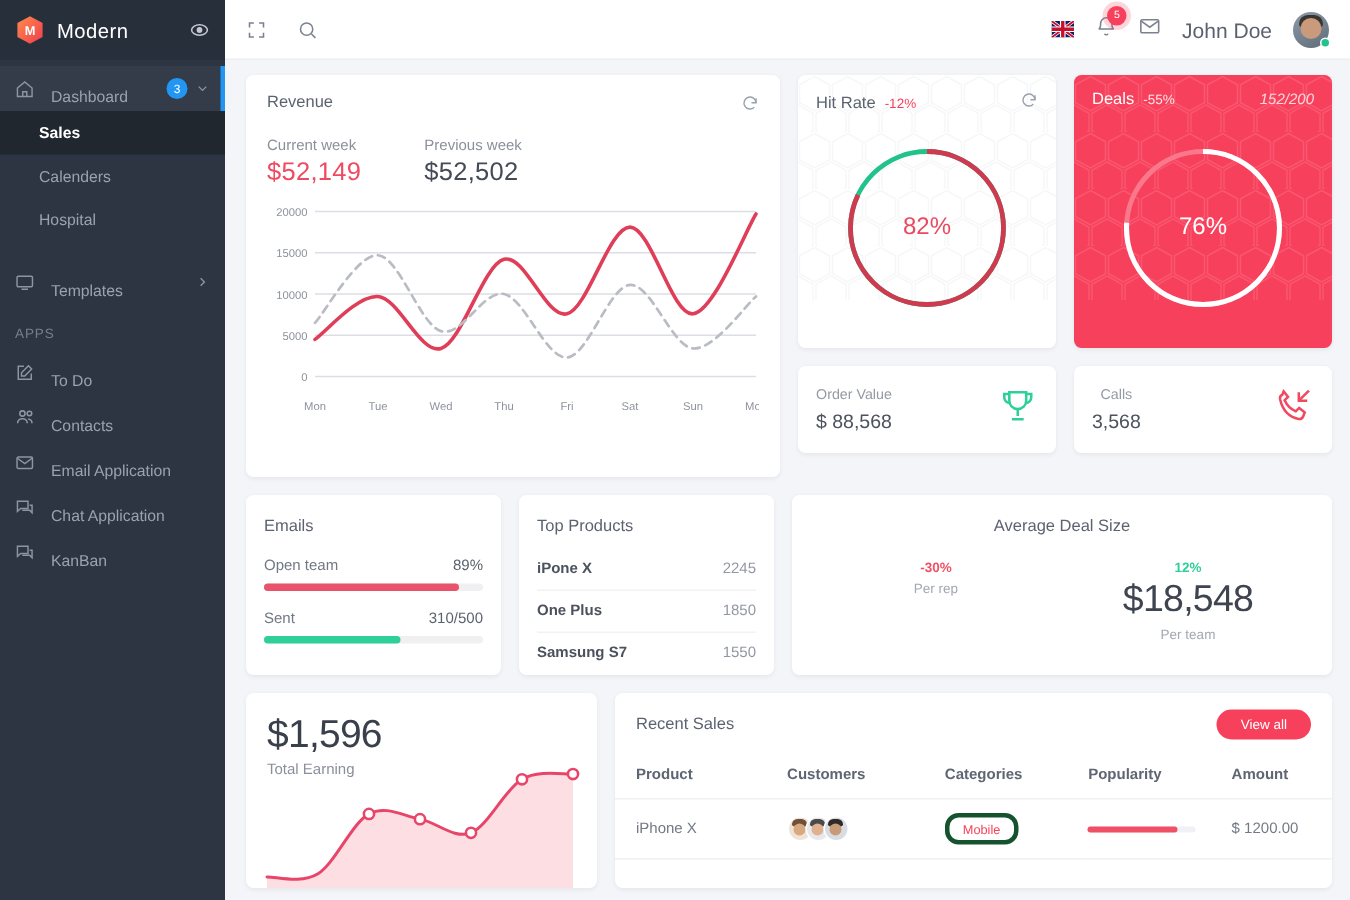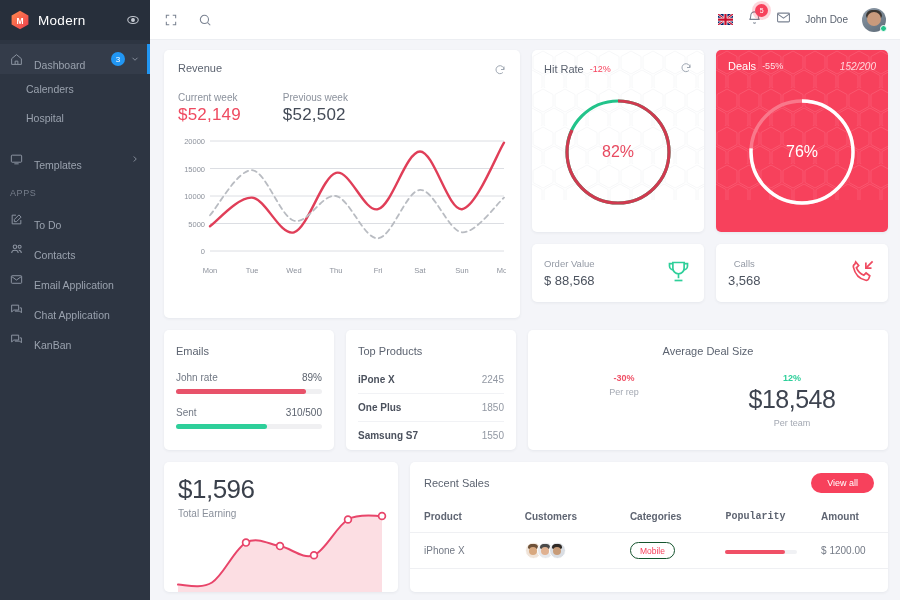--- a/index.html
+++ b/index.html
@@ -79,21 +79,21 @@
   .tb-right { margin-left: auto; display: flex; align-items: center; gap: 14px; }
   .flag { width: 15px; height: 11px; display: block; }
   .bell-wrap { position: relative; display: flex; }
   .bell-badge {
     position: absolute; top: -6px; right: -6px;
     background: #f7415c; color: #fff; font-size: 7px;
     width: 13px; height: 13px; border-radius: 50%;
     display: flex; align-items: center; justify-content: center;
     box-shadow: 0 0 0 3px rgba(247,65,92,.22);
   }
-  .user-name { font-size: 10px; color: #5a626f; }
+  .user-name { font-size: 14px; color: #5a626f; }
   .avatar {
     width: 24px; height: 24px; border-radius: 50%;
     background: linear-gradient(150deg,#8d9aa7,#5e6b78);
     position: relative; overflow: visible;
   }
   .avatar .face {
     position: absolute; left: 5px; top: 4px; width: 14px; height: 14px;
     border-radius: 50%; background: #c99a7c;
   }
   .avatar .hair {
@@ -198,32 +198,32 @@
   .stable th {
     font-size: 10px; color: #5f6572; text-align: left; font-weight: bold;
     padding: 6px 0 10px 0; border-bottom: 1px solid #eff0f3;
   }
   .stable td {
     font-size: 10px; color: #737985; padding: 9px 0;
     border-bottom: 1px solid #eff0f3; vertical-align: middle;
   }
   .stable th:first-child, .stable td:first-child { padding-left: 14px; }
   .col-prod { width: 24%; } .col-cust { width: 22%; }
-  .col-cat { width: 20%; } .col-pop { width: 20%; font-family: Liberation Mono, monospace; } .col-amt { width: 14%; }
+  .col-cat { width: 20%; } .col-pop { width: 20%; } .col-amt { width: 14%; }
   .avstack { display: flex; }
   .avstack .av {
     width: 17px; height: 17px; border-radius: 50%;
     border: 1.5px solid #fff; margin-left: -5px; position: relative; overflow: hidden;
   }
   .avstack .av:first-child { margin-left: 0; }
   .av .f { position: absolute; left: 3px; top: 4px; width: 8px; height: 8px; border-radius: 50%; }
   .av .h { position: absolute; left: 2px; top: 1px; width: 10px; height: 5px; border-radius: 5px 5px 2px 2px; }
   .chip {
     display: inline-block; font-size: 8.5px; padding: 2.5px 9px;
-    border-radius: 9px; border: 1px solid #14532d; color: #f7415c;
+    border-radius: 9px; border: 3px solid #14532d; color: #f7415c;
   }
   .pop-track { width: 72px; height: 4px; border-radius: 2px; background: #f0f1f4; }
   .pop-fill { height: 4px; border-radius: 2px; background: #f05066; }
 </style>
 </head>
 <body>
 
 <div class="app">
 
   <aside class="sidebar">
@@ -261,20 +261,23 @@
         </span>
         <span class="nav-label">Dashboard</span>
         <span class="nav-badge">3</span>
         <span class="nav-chev">
           <svg width="10" height="10" viewBox="0 0 24 24" fill="none" stroke="currentColor" stroke-width="2.2">
             <path d="M6 9l6 6 6-6"></path>
           </svg>
         </span>
       </div>
 
+      <div class="sub-item selected">
+        <span>Sales</span>
+      </div>
       <div class="sub-item">
         <span>Calenders</span>
       </div>
       <div class="sub-item">
         <span>Hospital</span>
       </div>
 
       <div class="nav-item" style="margin-top:12px">
         <span class="nav-ico">
           <svg width="13" height="13" viewBox="0 0 24 24" fill="none" stroke="currentColor" stroke-width="1.8">
@@ -545,21 +548,21 @@
 
         </div>
       </div>
 
       <div class="row">
 
         <section class="card emails">
           <span class="card-title">Emails</span>
 
           <div class="bar-row">
-            <span>John rate</span>
+            <span>Open team</span>
             <span class="v">89%</span>
           </div>
           <div class="track">
             <div class="fill" id="openFill" style="width: 89%; background: rgb(232, 82, 106);"></div>
           </div>
 
           <div class="bar-row">
             <span>Sent</span>
             <span class="v">310/500</span>
           </div>

